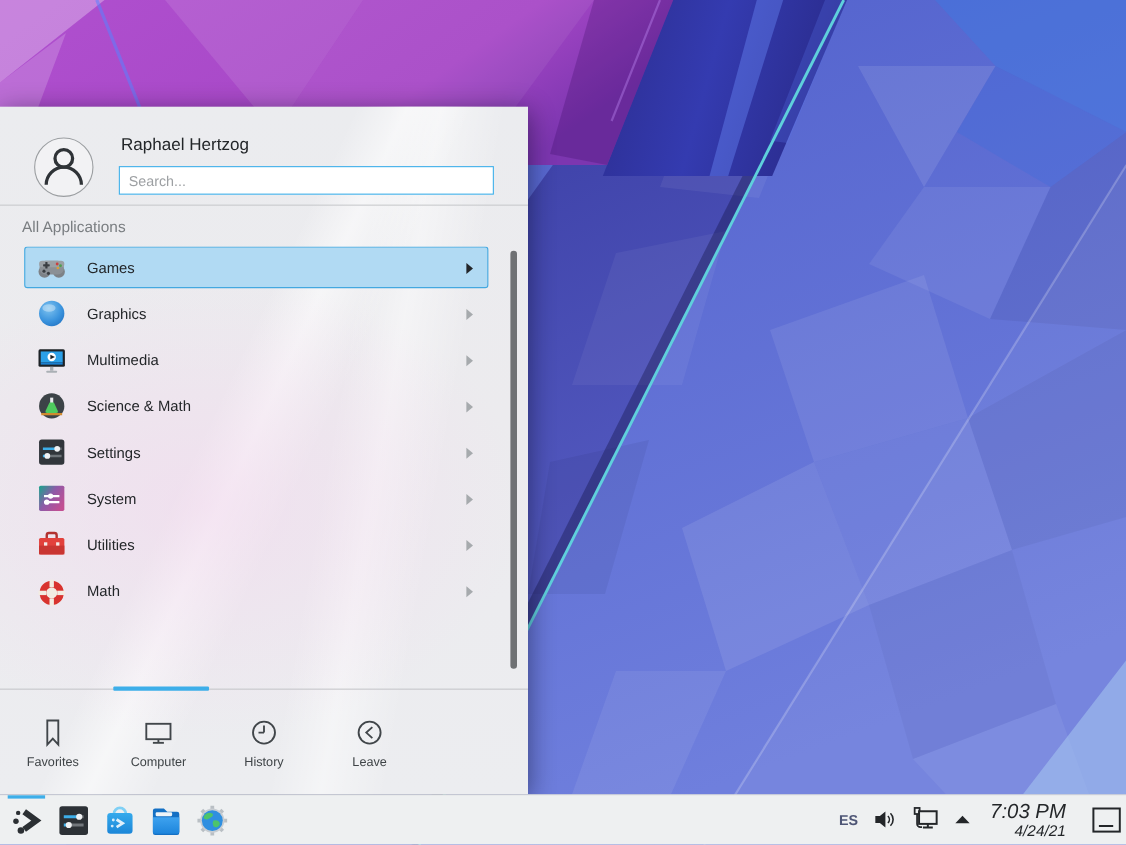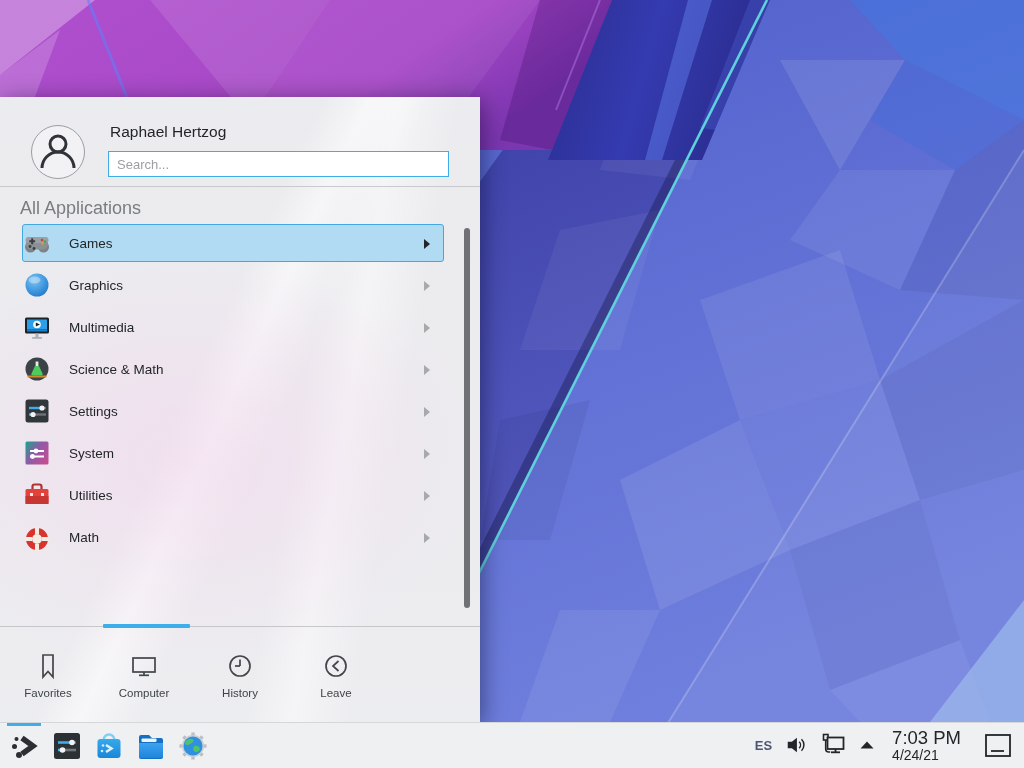--- a/index.html
+++ b/index.html
@@ -27,26 +27,26 @@
   .user-name { position:absolute; left:110px; top:20px; font-size:15.5px; color:#232629; }
   .search-box {
     position:absolute; left:108px; top:48px; width:341px; height:26px;
     border:1px solid #3daee9; border-radius:0; background:#ffffff;
     font-family:"Liberation Sans", sans-serif; font-size:13px; color:#232629;
     padding:0 8px; outline:none;
   }
   .search-box::placeholder { color:#9da0a3; }
   .header-divider { position:absolute; left:0; top:89px; width:100%; height:1px; background:#c9cace; }
 
-  .section-label { position:absolute; left:20px; top:101px; font-size:18px; color:#797d80; }
+  .section-label { position:absolute; left:20px; top:101px; font-size:14px; color:#797d80; }
 
   .menu-viewport { position:absolute; left:0; top:127px; width:480px; height:402px; overflow:hidden; }
   .menu-item {
     position:relative; width:422px; height:38px; margin:0 0 4px 22px;
-    display:flex; align-items:center; 
+    display:flex; align-items:center; padding-left:10px;
     border:1px solid transparent; border-radius:3px;
   }
   .menu-item.active { background:#b1daf3; border-color:#43a8e0; }
   .mi-icon { width:28px; height:28px; flex:0 0 28px; }
   .mi-label { margin-left:18px; font-size:13.5px; color:#232629; }
   .mi-arrow { position:absolute; right:12px; top:13px; width:8px; height:12px; }
   .mi-arrow polygon { fill:#a6aaad; }
   .menu-item.active .mi-arrow polygon { fill:#232629; }
 
   .scrollbar {
@@ -65,23 +65,23 @@
   
   .taskbar {
     position:absolute; left:0; top:722px; width:1024px; height:46px;
     background:#eef0f1; border-top:1px solid rgba(0,0,0,0.10);
     display:flex; align-items:center;
   }
   .tb-launchers { display:flex; align-items:center; height:100%; padding-left:4px; }
   .tb-btn { position:relative; width:42px; height:46px; display:flex; align-items:center; justify-content:center; }
   .tb-btn .active-line { position:absolute; left:3px; right:5px; top:0; height:3px; background:#3daee9; }
   .tb-spacer { flex:1; }
-  .tray { display:flex; align-items:center; gap:13px; padding-right:8px; }
+  .tray { display:flex; align-items:center; gap:13px; }
   .kbd-layout { font-size:13px; font-weight:bold; color:#4d5575; }
-  .clock { text-align:left; color:#232629; line-height:1.05; margin-left:4px; }
+  .clock { text-align:right; color:#232629; line-height:1.05; margin-left:4px;font-style:italic; }
   .clock .time { font-size:18.5px; }
   .clock .date { font-size:14px; }
   .show-desktop { margin-left:10px; margin-right:4px; }
 </style>
 </head>
 <body>
 
 <svg class="wallpaper" width="1024" height="768" viewBox="0 0 1024 768">
   <defs>
     <linearGradient id="gRight" x1="0" y1="0" x2="0.5" y2="1">

